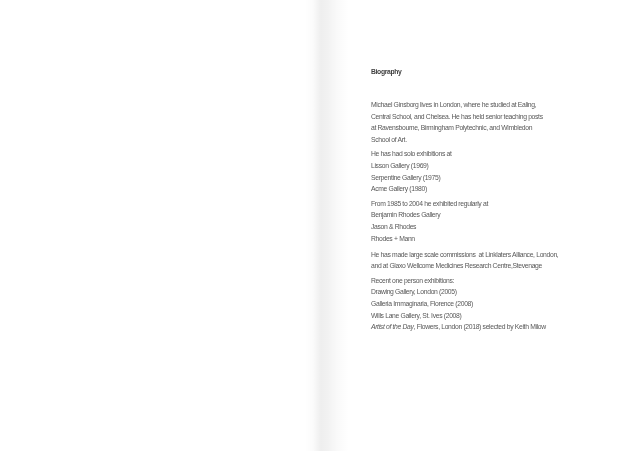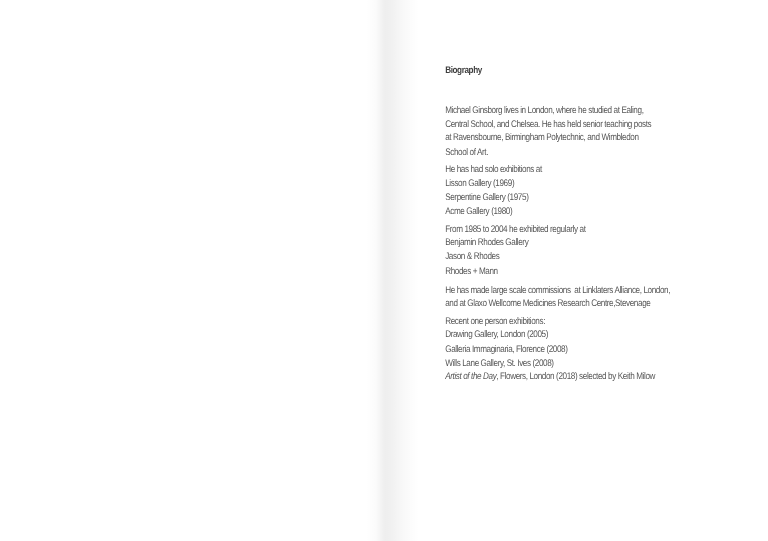--- a/index.html
+++ b/index.html
@@ -35,21 +35,21 @@
       rgba(0,0,0,0)    0%,
       rgba(0,0,0,0.015) 18%,
       rgba(0,0,0,0.065) 36%,
       rgba(0,0,0,0.055) 50%,
       rgba(0,0,0,0.025) 72%,
       rgba(0,0,0,0)    100%);
     pointer-events: none;
   }
   .page-right {
     position: absolute;
-    left: 349px; top: 4px;
+    left: 349px; top: 17px;
     width: 291px; height: 344px;
     background: transparent;
   }
   .content {
     position: absolute;
     left: 22px;            
     top: 49px;
     width: 300px;
     transform: scaleX(0.85);
     transform-origin: 0 0;

